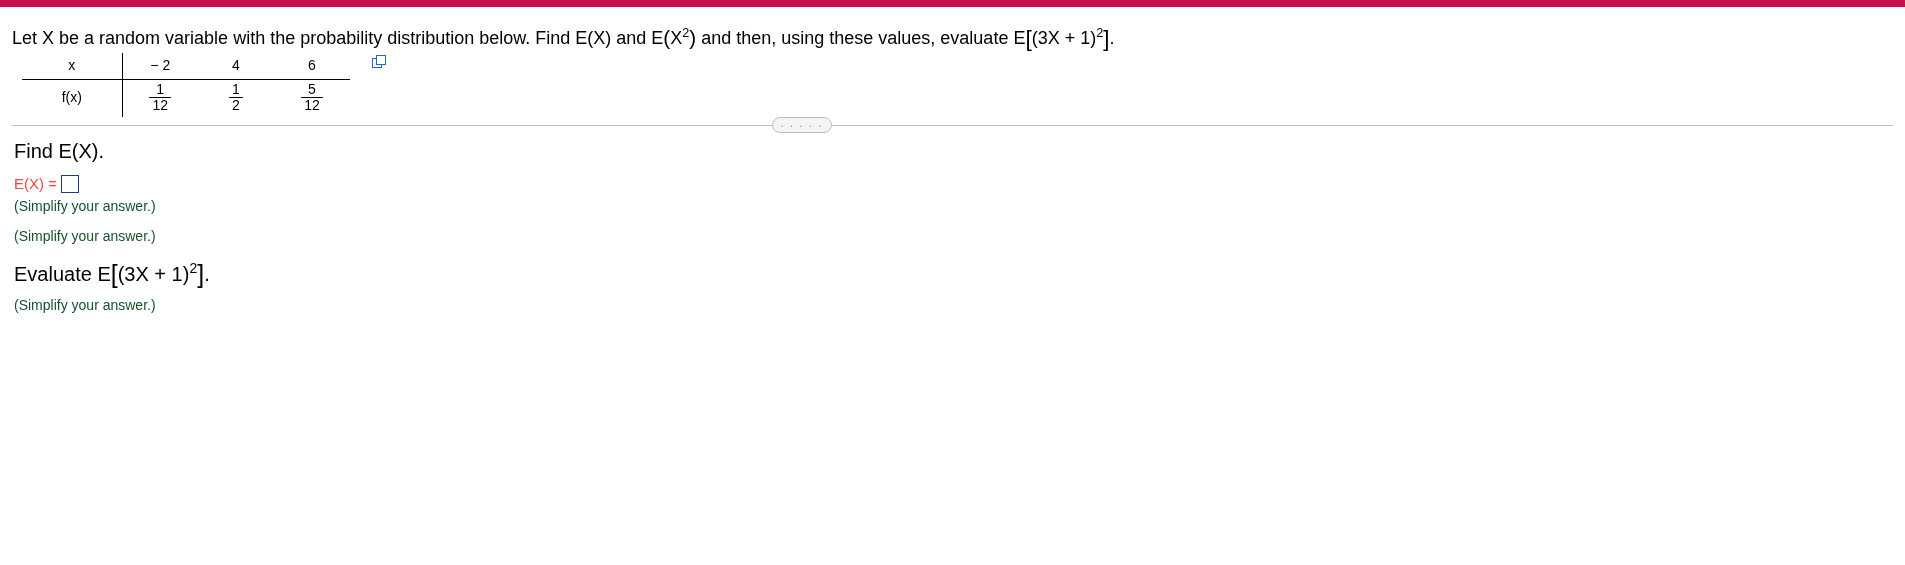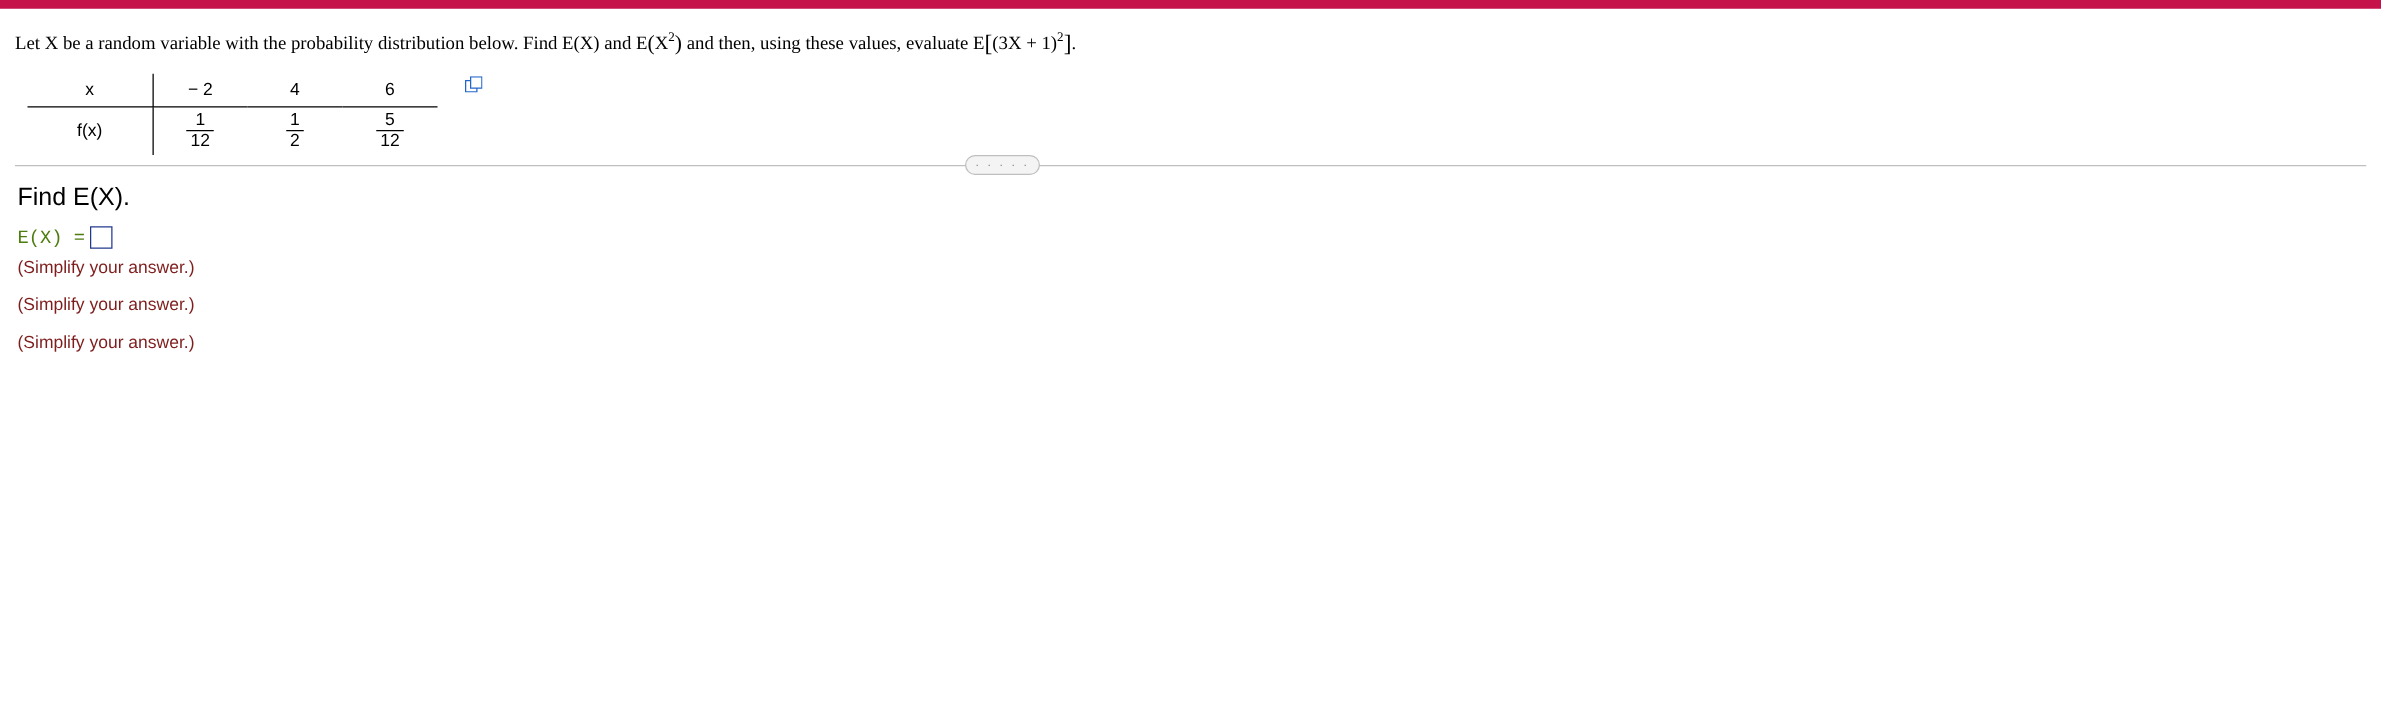--- a/index.html
+++ b/index.html
@@ -12,24 +12,22 @@
     }
     .top-bar {
       height: 7px;
       background: #c5124b;
       width: 100%;
     }
     .content {
       padding: 14px 12px 0 12px;
     }
     .question-text {
-      font-size: 15px;
+      font-size: 18px;
       line-height: 1.4;
-      margin-bottom: 12px;
-      font-family: Liberation Serif, serif;
     }
     sup { font-size: 0.7em; vertical-align: super; line-height: 0; }
     .paren { font-size: 1.15em; position: relative; top: 1px; }
     .bracket { font-size: 1.25em; position: relative; top: 2px; }
 
     .dist-section {
       padding-left: 10px;
       margin-bottom: 8px;
     }
     .dist-table {
@@ -103,40 +101,39 @@
       font-size: 10px;
       letter-spacing: 2px;
       cursor: pointer;
     }
 
     .answers { padding-left: 2px; }
     .step { margin-bottom: 14px; }
     .prompt { font-size: 20px; margin-bottom: 10px; }
     .equation {
       font-size: 15px;
-      color: #4d7c0f;
+      color: #ef4444;
       line-height: 1.5;
       display: flex;
       align-items: center;
       gap: 4px;
-      font-family: Liberation Mono, monospace;
     }
     .equation .lhs { white-space: nowrap; }
     .answer-box {
       display: inline-block;
       width: 18px;
       height: 18px;
       border: 1px solid #223a8e;
       background: #fff;
       vertical-align: middle;
       position: relative;
       top: -1px;
     }
     .hint {
-      color: #7f1d1d;
+      color: #14532d;
       font-size: 14px;
       margin-top: 2px;
     }
   </style>
 </head>
 <body>
 
 <div class="top-bar"></div>
 
 <div class="content">
@@ -197,17 +194,20 @@
         <span class="answer-box"></span>
       </div>
       <div class="hint">(Simplify your answer.)</div>
     </div>
 
     <div class="step">
       <div class="hint">(Simplify your answer.)</div>
     </div>
 
     <div class="step">
+      <div class="prompt">
+        <span>Evaluate E</span><span class="bracket">[</span><span>(3X + 1)</span><sup>2</sup><span class="bracket">]</span><span>.</span>
+      </div>
       <div class="hint">(Simplify your answer.)</div>
     </div>
 
   </div>
 </div>
 
 </body></html>

